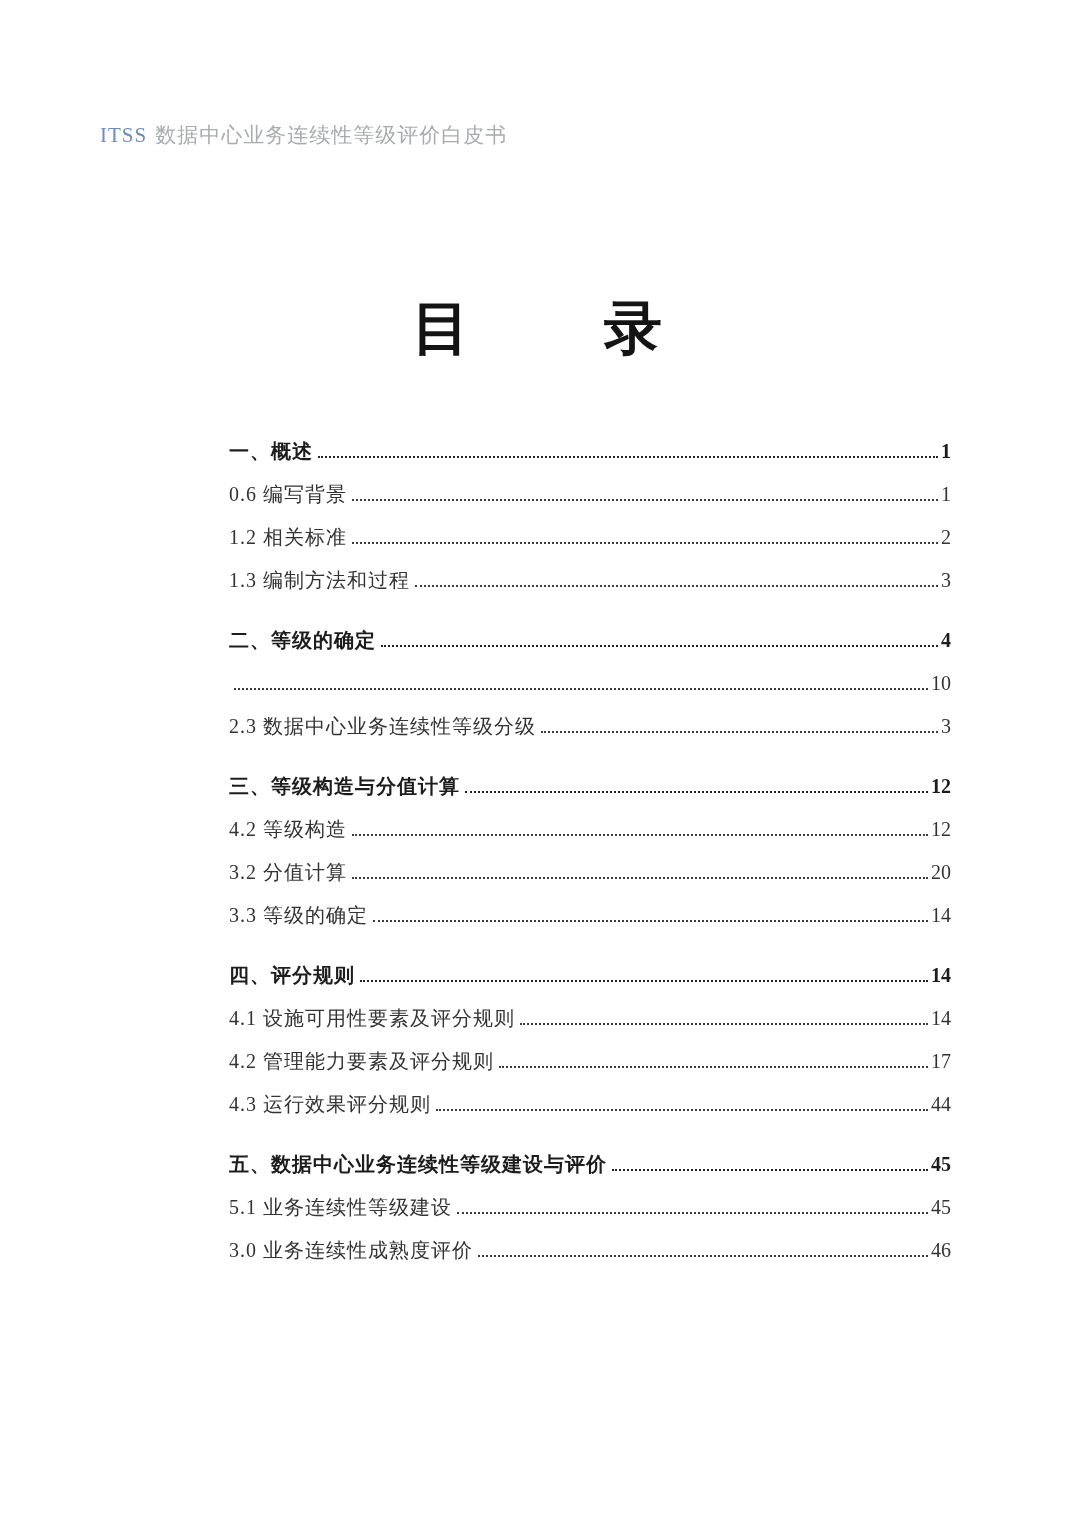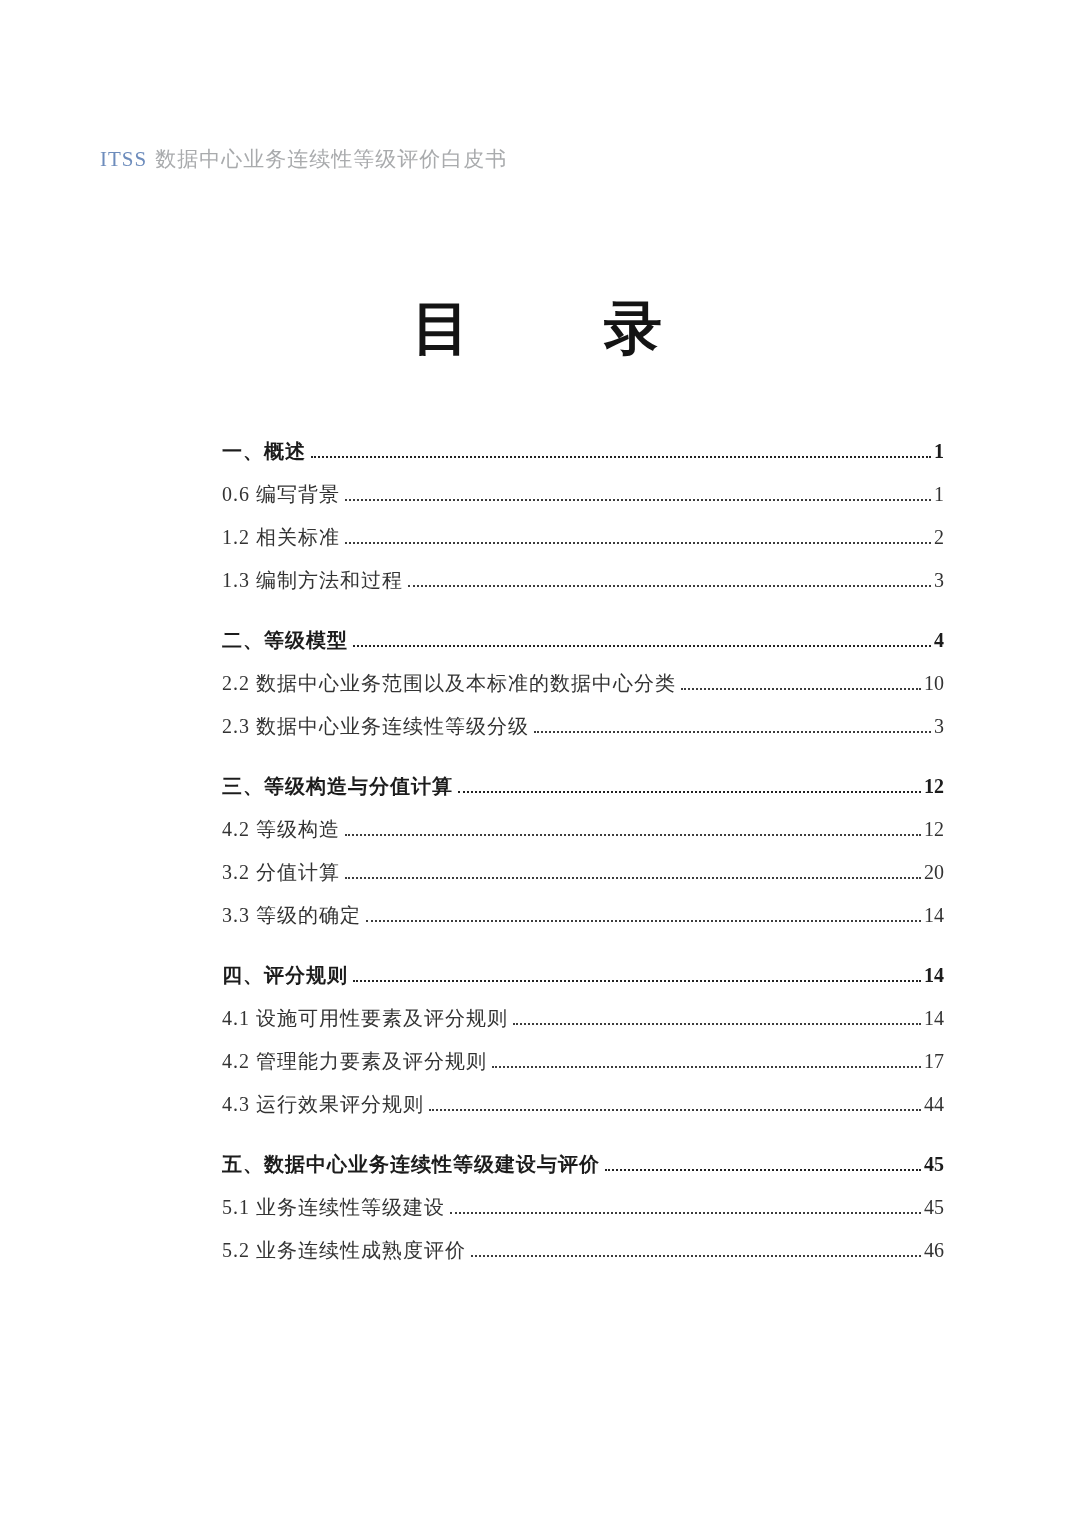--- a/index.html
+++ b/index.html
@@ -14,21 +14,21 @@
   }
   .page {
     position: relative;
     width: 1080px;
     height: 1527px;
     background: #ffffff;
   }
   .doc-header {
     position: absolute;
     left: 100px;
-    top: 145px;
+    top: 121px;
     font-size: 21px;
     letter-spacing: 1px;
     white-space: nowrap;
   }
   .doc-header .brand {
     color: #6d8cbc;
     font-weight: normal;
     margin-right: 8px;
   }
   .doc-header .subtitle {
@@ -41,21 +41,21 @@
     width: 1080px;
     text-align: center;
     font-size: 58px;
     font-weight: bold;
     color: #141414;
     white-space: pre;
     letter-spacing: 6px;
   }
   .toc {
     position: absolute;
-    left: 222px;
+    left: 229px;
     top: 440px;
     width: 722px;
   }
   .toc-row {
     display: flex;
     align-items: flex-end;
     font-size: 20px;
     line-height: 23px;
     margin-bottom: 20px;
     color: #333333;
@@ -120,26 +120,25 @@
       </div>
       <div class="toc-row">
         <span class="toc-label">1.3 编制方法和过程</span>
         <span class="toc-dots"></span>
         <span class="toc-page">3</span>
       </div>
     </div>
 
     <div class="toc-section">
       <div class="toc-row heading">
-        <span class="toc-label">二、等级模型</span>
+        <span class="toc-label">二、等级的确定</span>
         <span class="toc-dots"></span>
         <span class="toc-page">4</span>
       </div>
       <div class="toc-row">
-        <span class="toc-label">2.2 数据中心业务范围以及本标准的数据中心分类</span>
         <span class="toc-dots"></span>
         <span class="toc-page">10</span>
       </div>
       <div class="toc-row">
         <span class="toc-label">2.3 数据中心业务连续性等级分级</span>
         <span class="toc-dots"></span>
         <span class="toc-page">3</span>
       </div>
     </div>
 
@@ -194,20 +193,20 @@
         <span class="toc-label">五、数据中心业务连续性等级建设与评价</span>
         <span class="toc-dots"></span>
         <span class="toc-page">45</span>
       </div>
       <div class="toc-row">
         <span class="toc-label">5.1 业务连续性等级建设</span>
         <span class="toc-dots"></span>
         <span class="toc-page">45</span>
       </div>
       <div class="toc-row">
-        <span class="toc-label">5.2 业务连续性成熟度评价</span>
+        <span class="toc-label">3.0 业务连续性成熟度评价</span>
         <span class="toc-dots"></span>
         <span class="toc-page">46</span>
       </div>
     </div>
 
   </div>
 </div>
 
 </body></html>

